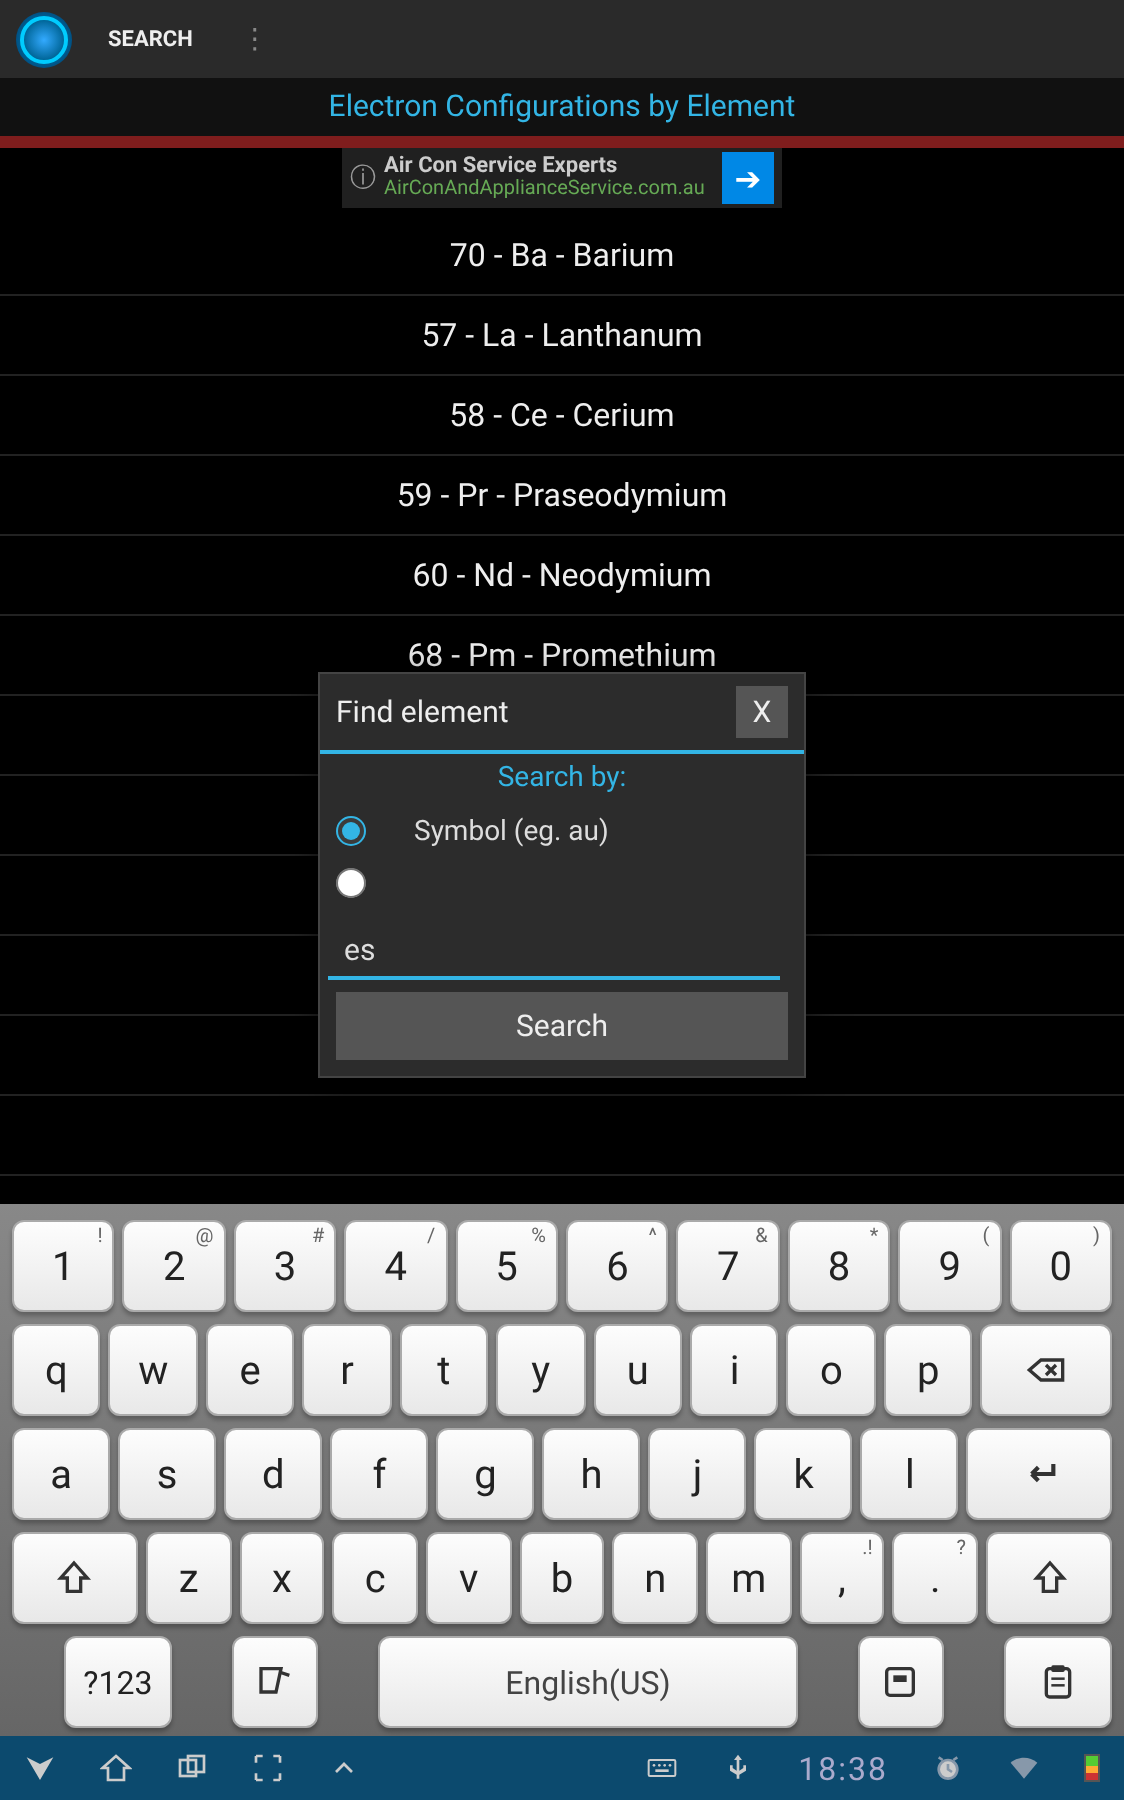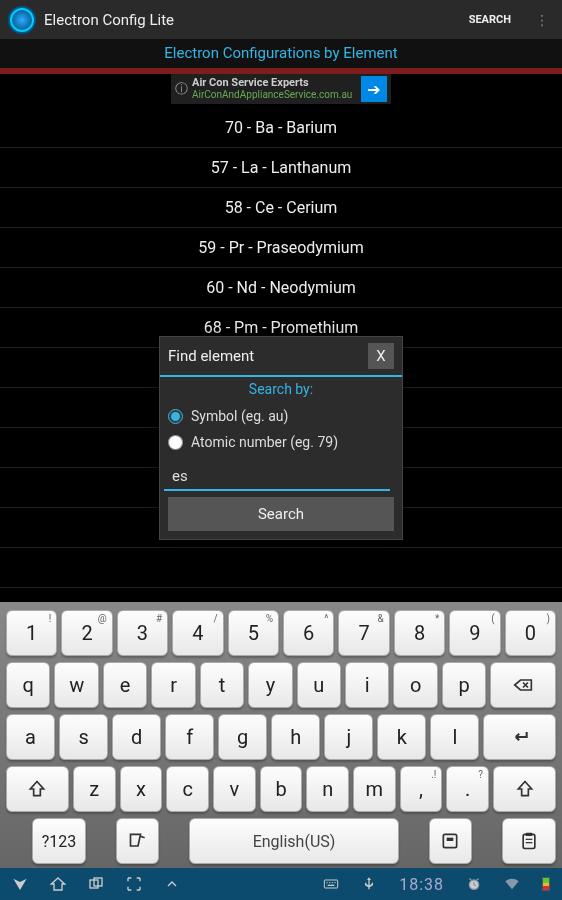--- a/index.html
+++ b/index.html
@@ -30,21 +30,21 @@
 .hidden-items .list-item { color: #333; }
 
 
 .dialog { position: absolute; left: 50%; top: 336px; transform: translateX(-50%); width: 244px; background: #2c2c2c; border: 1px solid #444; box-shadow: 0 4px 16px rgba(0,0,0,.7); }
 .dialog-header { display: flex; align-items: center; padding: 6px 8px; }
 .dialog-title { color: #eee; font-size: 15px; flex: 1; }
 .dialog-close { width: 26px; height: 26px; background: #555; color: #eee; display: flex; align-items: center; justify-content: center; font-size: 15px; }
 .dialog-divider { height: 2px; background: #33b5e5; }
 .dialog-subtitle { color: #33b5e5; text-align: center; font-size: 14px; padding: 4px 0; }
 .radio-group { padding: 2px 8px 4px; }
-.radio-item { display: flex; align-items: center; gap: 8px; padding: 5px 0; color: #ddd; font-size: 14px; }
+.radio-item { display: flex; gap: 24px; padding: 5px 0; color: #ddd; font-size: 14px; }
 input[type="radio"] { width: 15px; height: 15px; accent-color: #33b5e5; }
 .search-input { background: transparent; border: none; border-bottom: 2px solid #33b5e5; color: #ddd; font-size: 15px; padding: 4px 8px; width: calc(100% - 16px); margin: 4px 4px 6px; outline: none; font-family: inherit; }
 .dialog-search-btn { display: block; width: calc(100% - 16px); margin: 0 8px 8px; background: #555; color: #eee; border: none; padding: 8px 0; font-size: 15px; }
 
 
 .keyboard { position: absolute; bottom: 32px; left: 0; right: 0; height: 266px; background: linear-gradient(#888, #666); padding: 8px 6px 4px; }
 .kb-row { display: flex; gap: 4px; margin-bottom: 6px; justify-content: center; }
 .key { background: linear-gradient(#fdfdfd, #e8e8e8); border: 1px solid #aaa; border-radius: 6px; box-shadow: 0 2px 2px rgba(0,0,0,.25); height: 46px; display: flex; align-items: center; justify-content: center; font-size: 20px; color: #222; flex: 1; position: relative; }
 .key.wide1 { flex: 1.5; }
 .key.wide2 { flex: 1.25; }
@@ -60,21 +60,20 @@
 .nav-icon { color: #ccc; display: flex; align-items: center; }
 .nav-icon svg { width: 16px; height: 16px; fill: #ccc; }
 .wifi-icon svg { fill: #8798aa; }
 .batt { width: 8px; height: 14px; background: linear-gradient(to top, #c33 0%, #c33 30%, #fa3 30%, #fa3 60%, #5c3 60%, #5c3 100%); border: 1px solid #555; }
 </style>
 </head>
 <body>
 
 <div class="titlebar">
   <div class="app-icon"></div>
-  <div class="app-title">Electron Config Lite</div>
   <div class="search-btn">SEARCH</div>
   <div class="menu-dots">⋮</div>
 </div>
 
 <div class="subtitle">Electron Configurations by Element</div>
 
 <div class="ad">
   <div class="ad-info">ⓘ</div>
   <div class="ad-text">
     <div class="line1">Air Con Service Experts</div>
@@ -110,21 +109,20 @@
   </div>
   <div class="dialog-divider"></div>
   <div class="dialog-subtitle">Search by:</div>
   <div class="radio-group">
     <label class="radio-item">
       <input type="radio" name="sb" checked="" style="">
       <span>Symbol (eg. au)</span>
     </label>
     <label class="radio-item">
       <input type="radio" name="sb" style="">
-      <span>Atomic number (eg. 79)</span>
     </label>
   </div>
   <input class="search-input" type="text" value="es" style="">
   <button class="dialog-search-btn">Search</button>
 </div>
 
 <div class="keyboard">
   <div class="kb-row" id="kb-row0">
       <div class="key">1<span class="key-alt">!</span></div>
       <div class="key">2<span class="key-alt">@</span></div>

